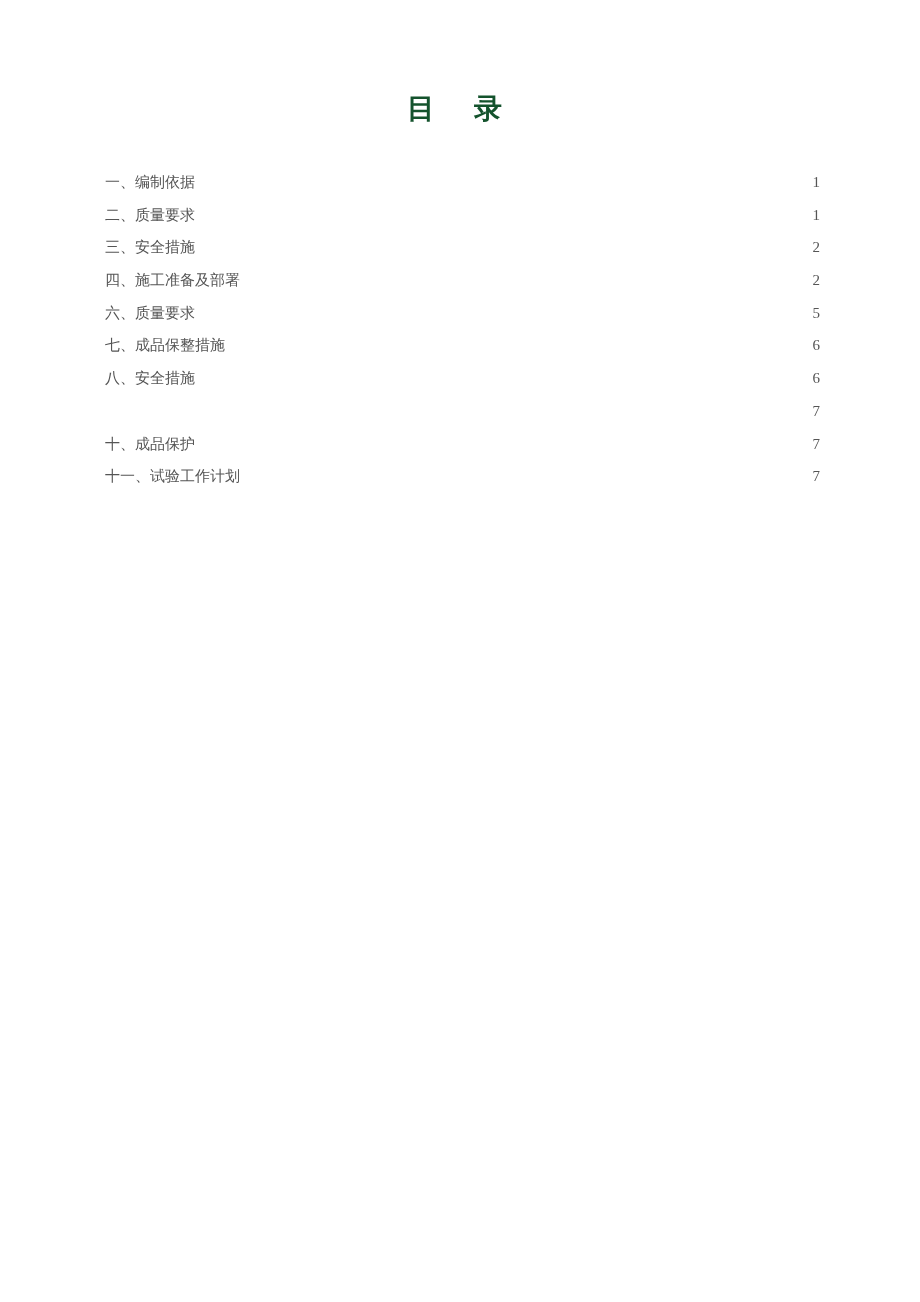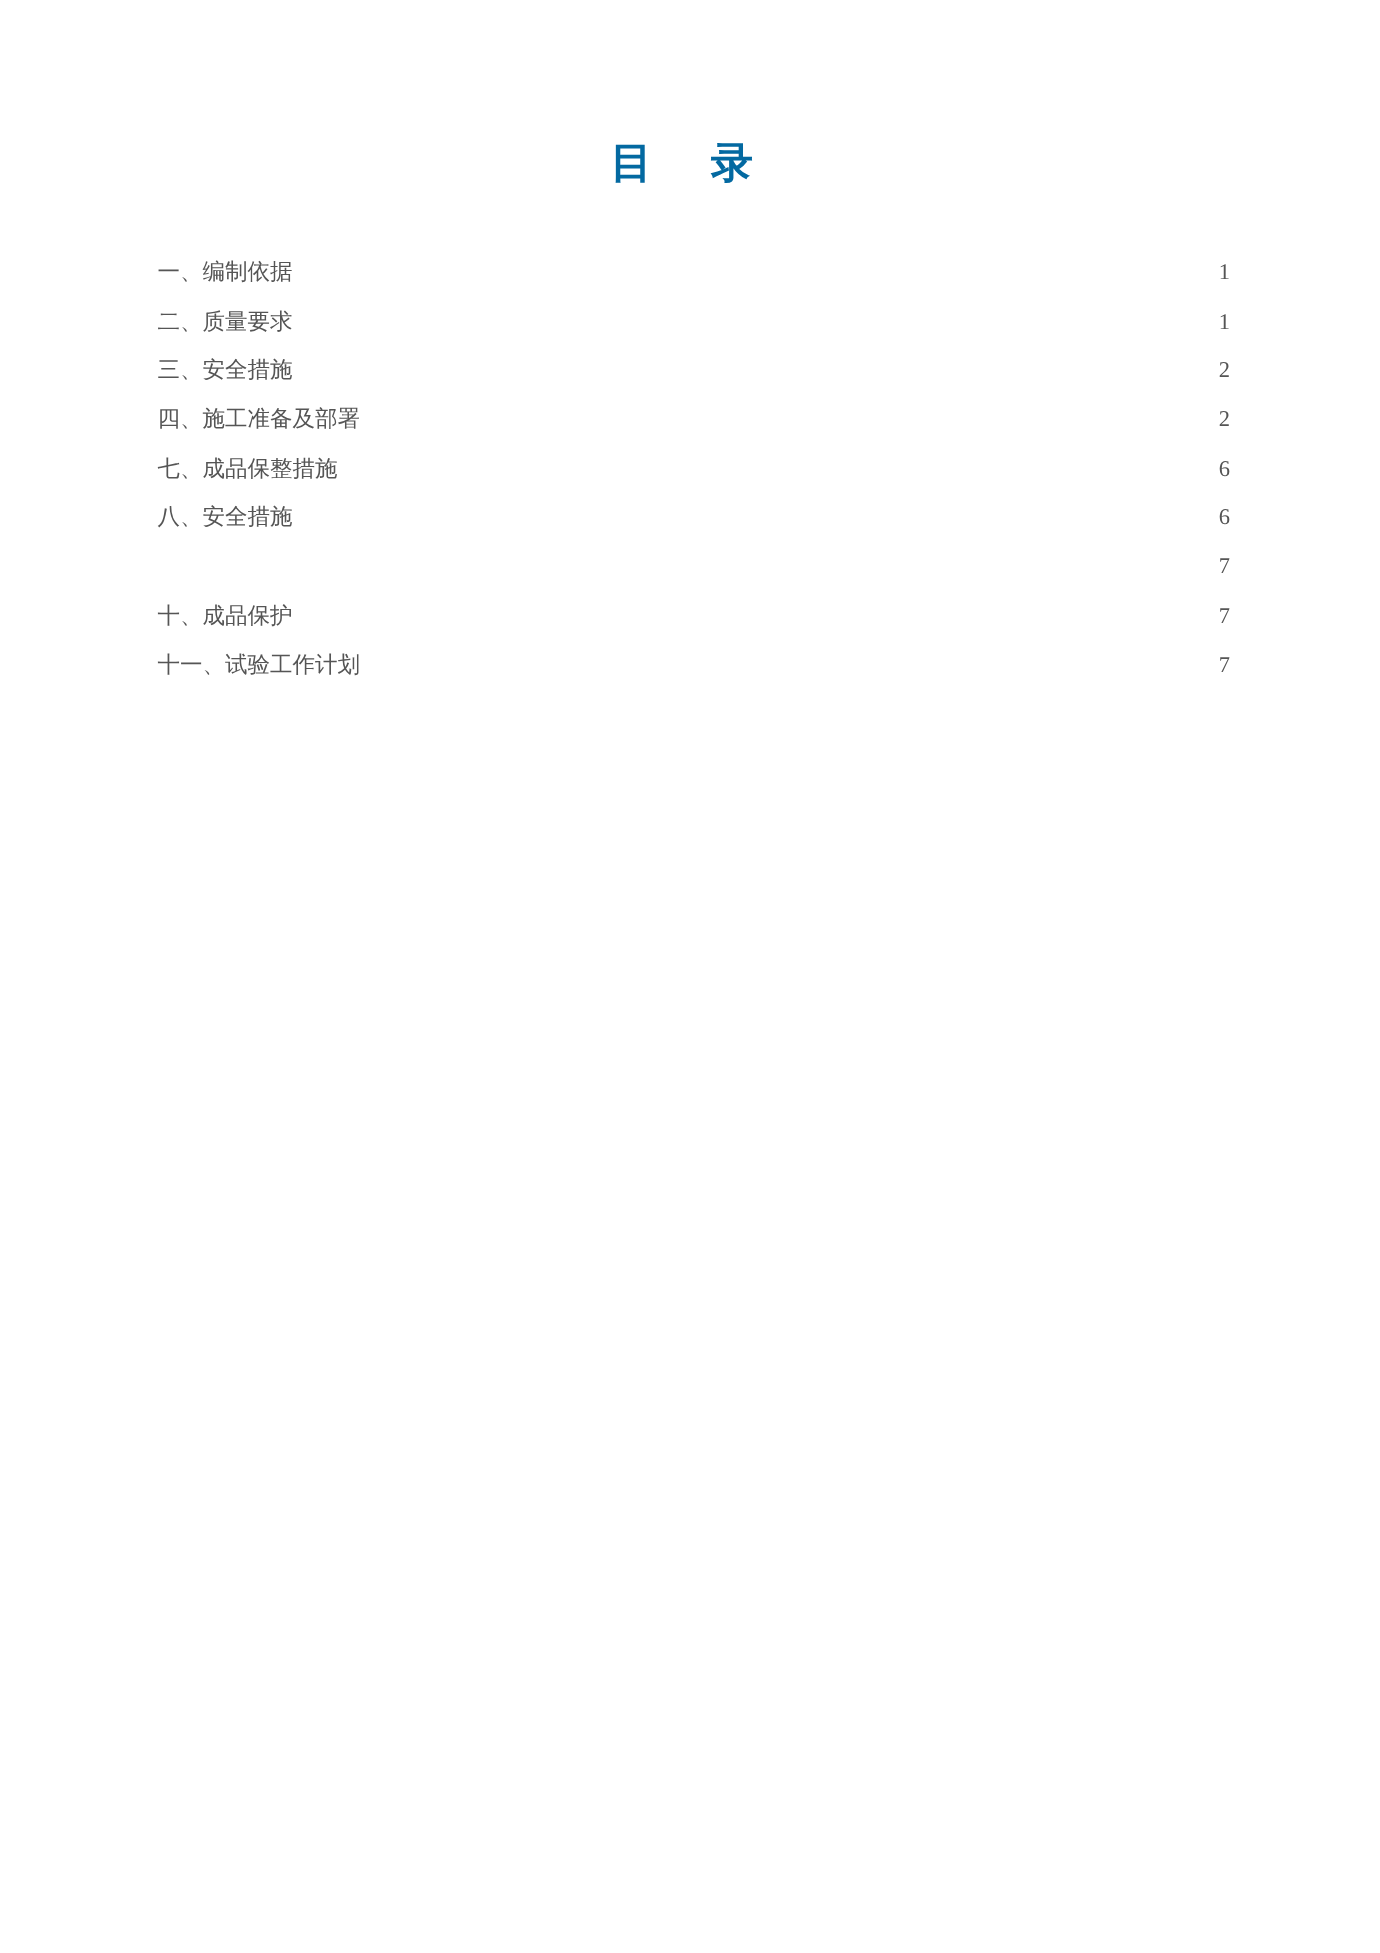--- a/index.html
+++ b/index.html
@@ -11,21 +11,21 @@
       width: 920px;
       height: 1302px;
       background: #ffffff;
       font-family: "SimSun", "宋体", serif;
       padding: 90px 100px 0 105px;
     }
     .toc-title {
       text-align: center;
       font-size: 28px;
       font-weight: bold;
-      color: #0369a1;
+      color: #14532d;
       letter-spacing: 16px;
       margin-bottom: 38px;
       font-family: "SimSun", "宋体", serif;
     }
     .toc-list {
       list-style: none;
     }
     .toc-item {
       display: flex;
       align-items: flex-start;
@@ -76,20 +76,25 @@
     <span class="toc-label">三、安全措施</span>
     <span class="toc-dots"></span>
     <span class="toc-page">2</span>
   </li>
   <li class="toc-item">
     <span class="toc-label">四、施工准备及部署</span>
     <span class="toc-dots"></span>
     <span class="toc-page">2</span>
   </li>
   <li class="toc-item">
+    <span class="toc-label">六、质量要求</span>
+    <span class="toc-dots"></span>
+    <span class="toc-page">5</span>
+  </li>
+  <li class="toc-item">
     <span class="toc-label">七、成品保整措施</span>
     <span class="toc-dots"></span>
     <span class="toc-page">6</span>
   </li>
   <li class="toc-item">
     <span class="toc-label">八、安全措施</span>
     <span class="toc-dots"></span>
     <span class="toc-page">6</span>
   </li>
   <li class="toc-item">

